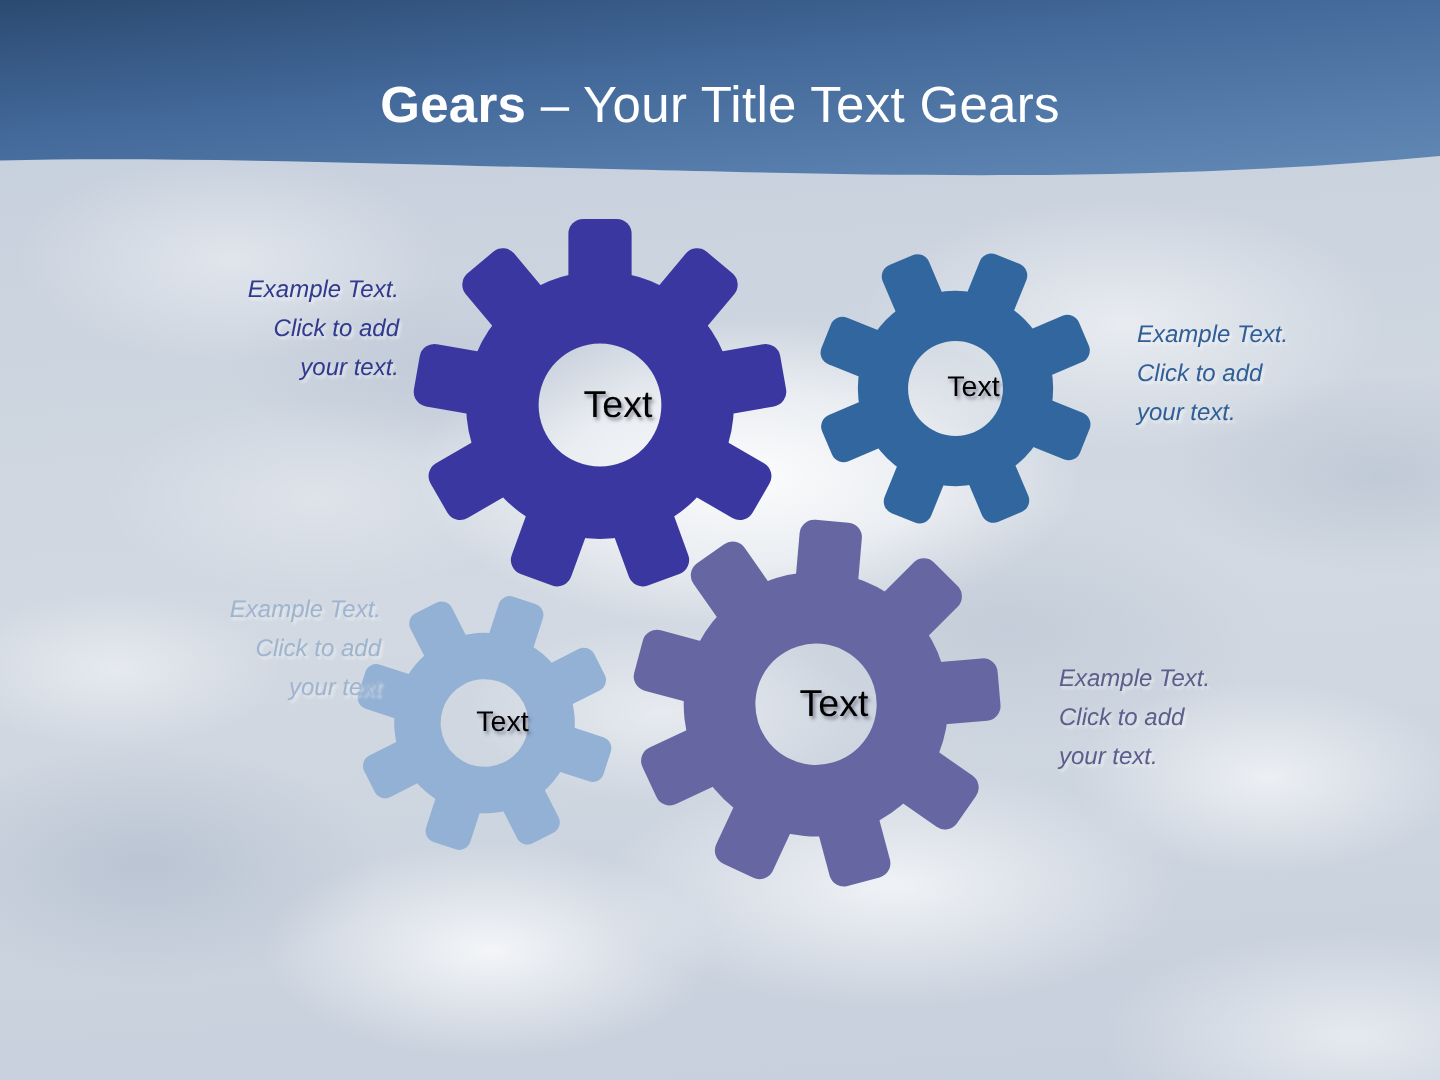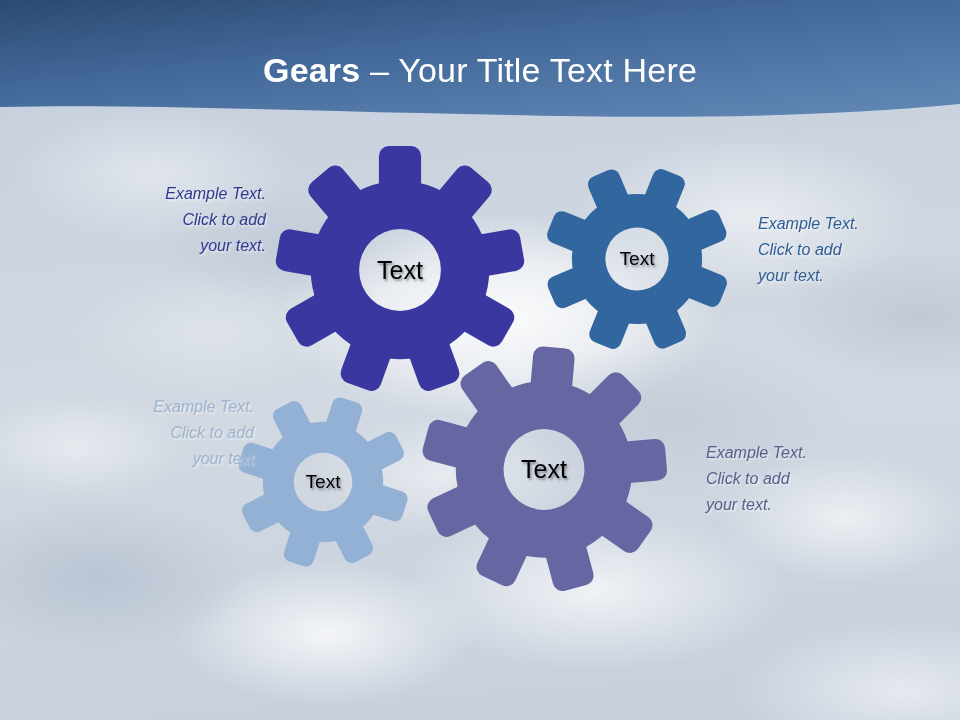--- a/index.html
+++ b/index.html
@@ -74,21 +74,21 @@
   .title .t-bold { font-weight: bold; }
   .title .t-reg  { font-weight: normal; }
 
   
   .gear {
     position: absolute;
   }
   .gear svg { display: block; overflow: visible; }
   .gear-label {
     position: absolute;
-    left: 0; top: 0;
+    left: 12px; top: 0;
     width: 100%;
     height: 100%;
     display: flex;
     align-items: center;
     justify-content: center;
     color: #000000;
     font-family: "Liberation Sans", sans-serif;
     text-shadow: 1.5px 2px 2.5px rgba(60,60,80,.55);
     pointer-events: none;
   }
@@ -154,21 +154,21 @@
           <stop offset="0%" stop-color="#2b4a71"></stop>
           <stop offset="45%" stop-color="#43699a"></stop>
           <stop offset="100%" stop-color="#5f86b3"></stop>
         </linearGradient>
       </defs>
       <path d="M0,0 L960,0 L960,104 C760,123 560,116 420,113 C280,110 120,104 0,107 Z" fill="url(#hdrGrad)"></path>
     </svg>
   </div>
 
   <div class="title">
-    <span class="t-bold">Gears</span><span class="t-reg"> – </span><span class="t-reg">Your Title Text Here</span>
+    <span class="t-bold">Gears</span><span class="t-reg"> – </span><span class="t-reg">Your Title Text Gears</span>
   </div>
 
   <div class="gear" id="gear-main">
     <svg width="256" height="248" viewBox="0 0 200 200">
       <g transform="translate(100,100)">
         <g id="gm-teeth">
           <rect x="-17" y="-100" width="34" height="42" rx="8" fill="#3a38a0" transform="rotate(0)"></rect>
           <rect x="-17" y="-100" width="34" height="42" rx="8" fill="#3a38a0" transform="rotate(40)"></rect>
           <rect x="-17" y="-100" width="34" height="42" rx="8" fill="#3a38a0" transform="rotate(80)"></rect>
           <rect x="-17" y="-100" width="34" height="42" rx="8" fill="#3a38a0" transform="rotate(120)"></rect>

